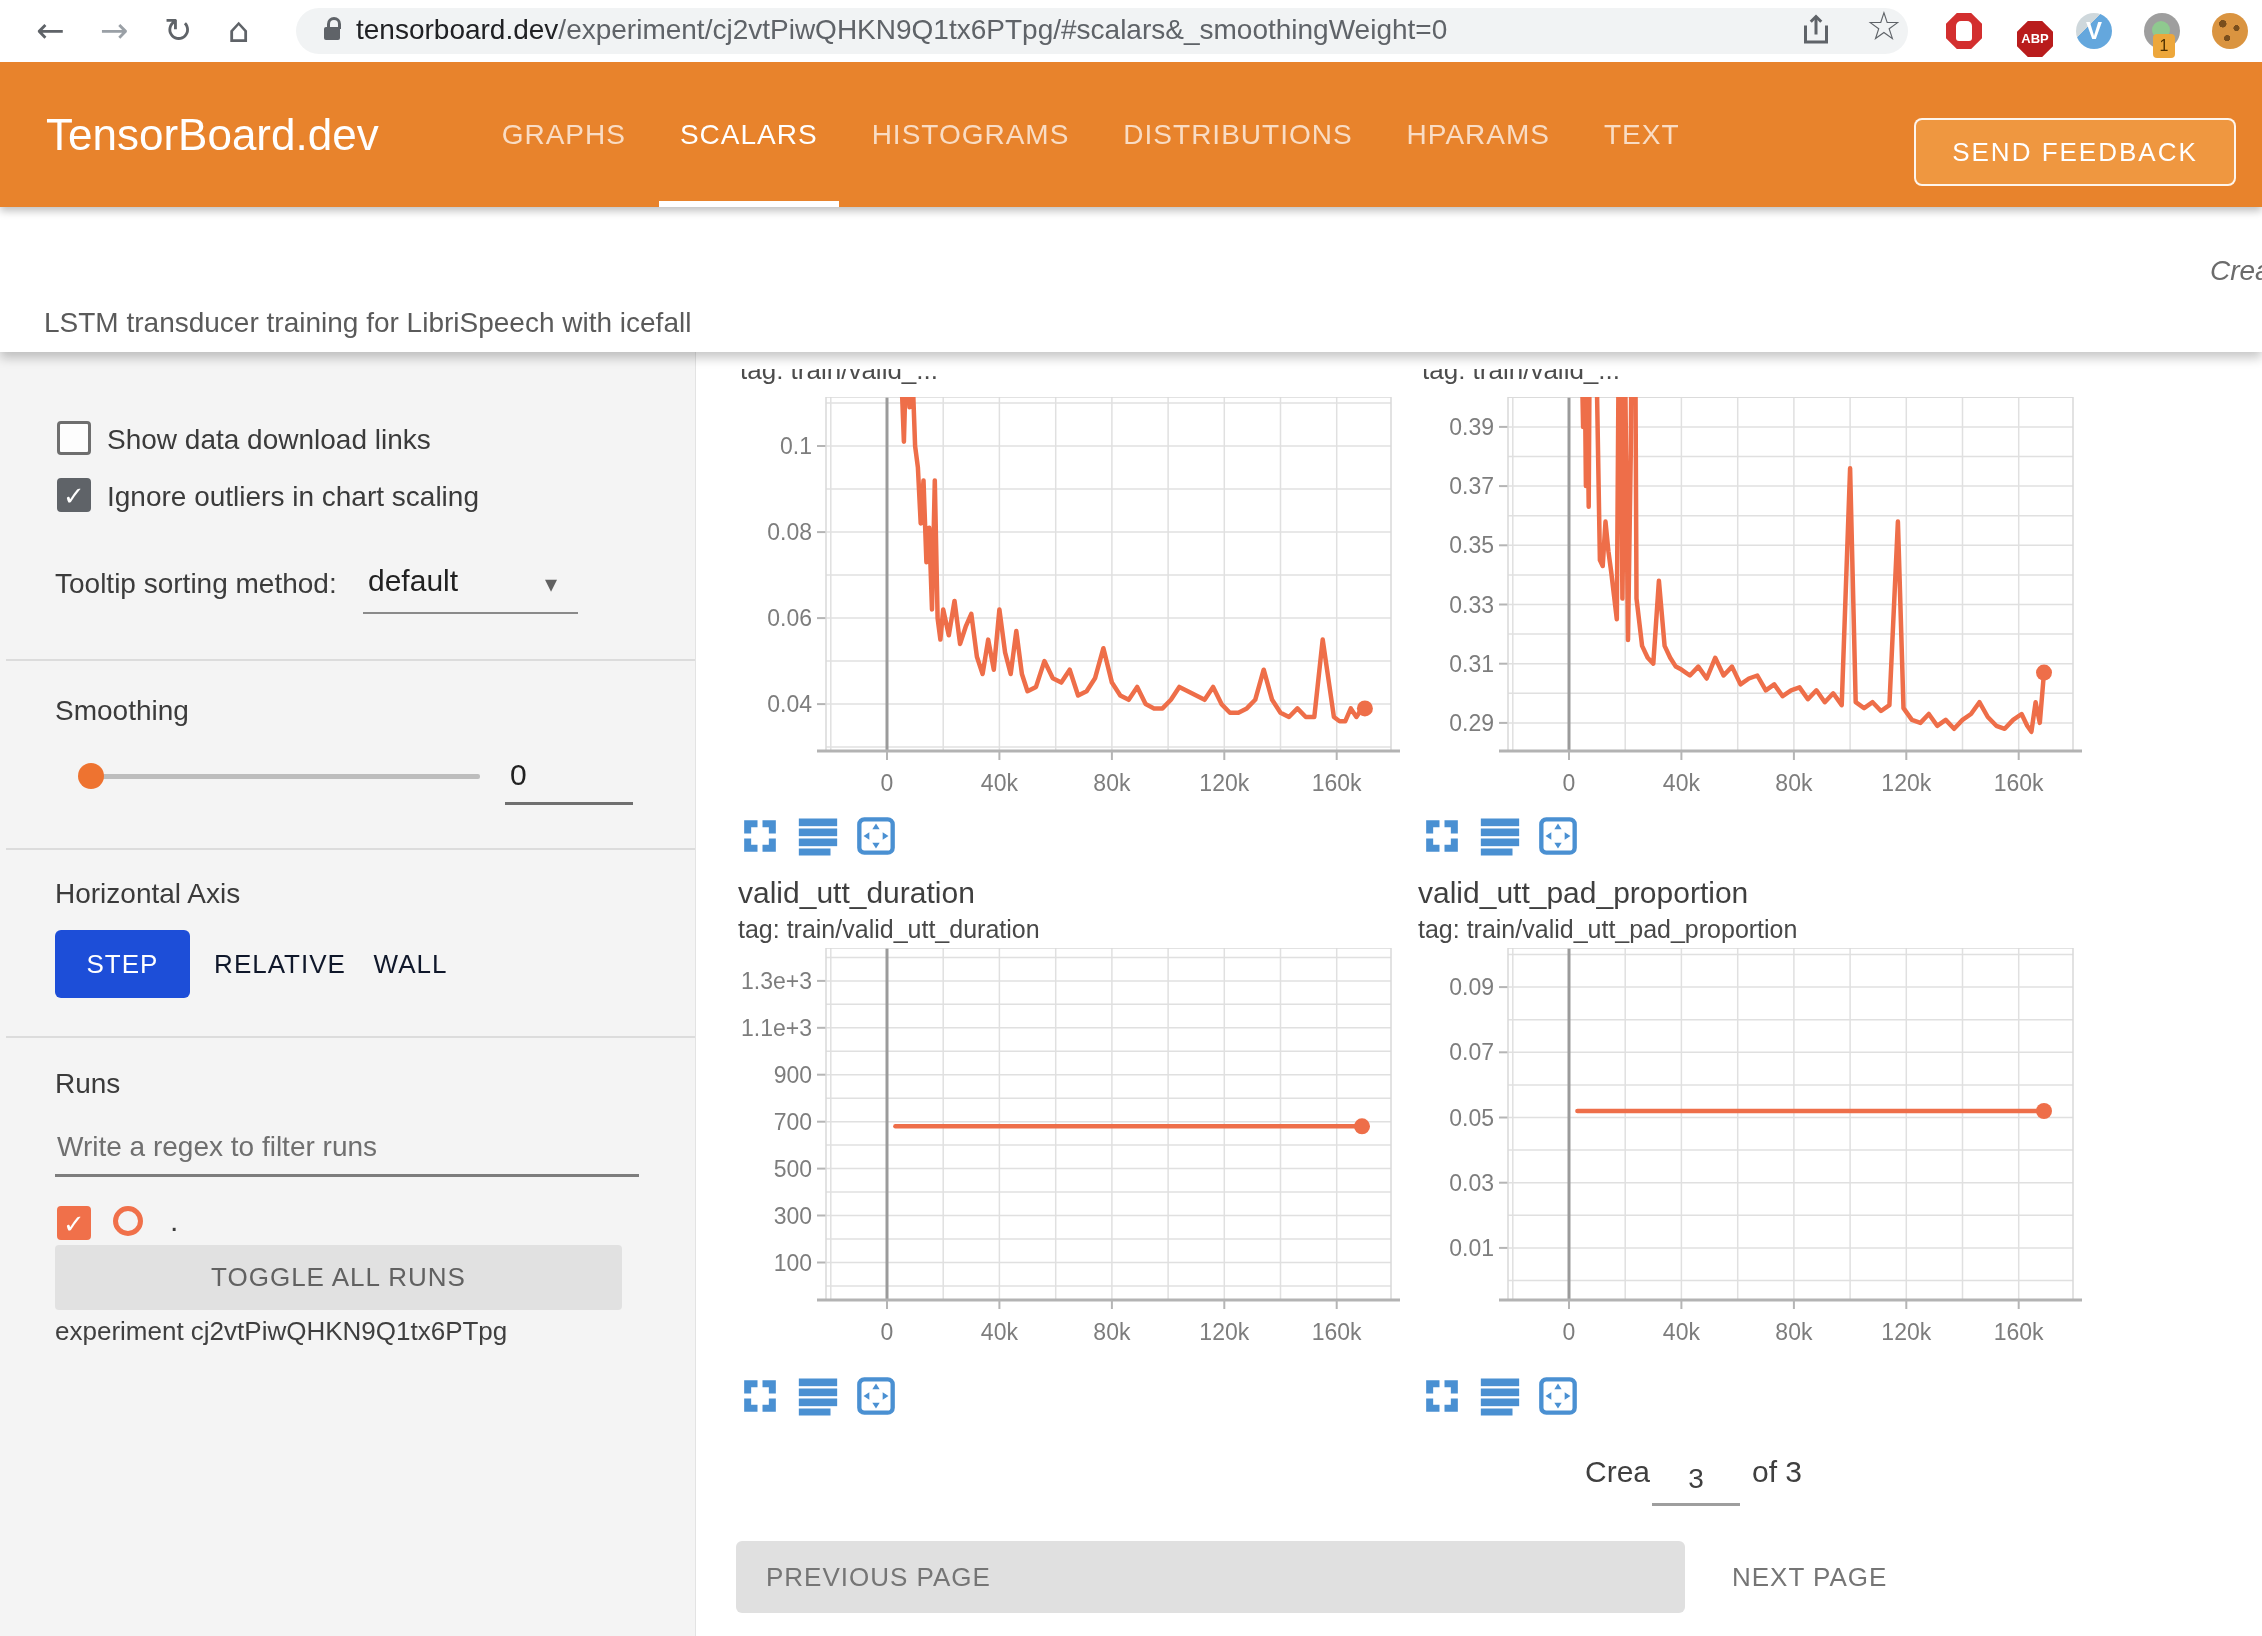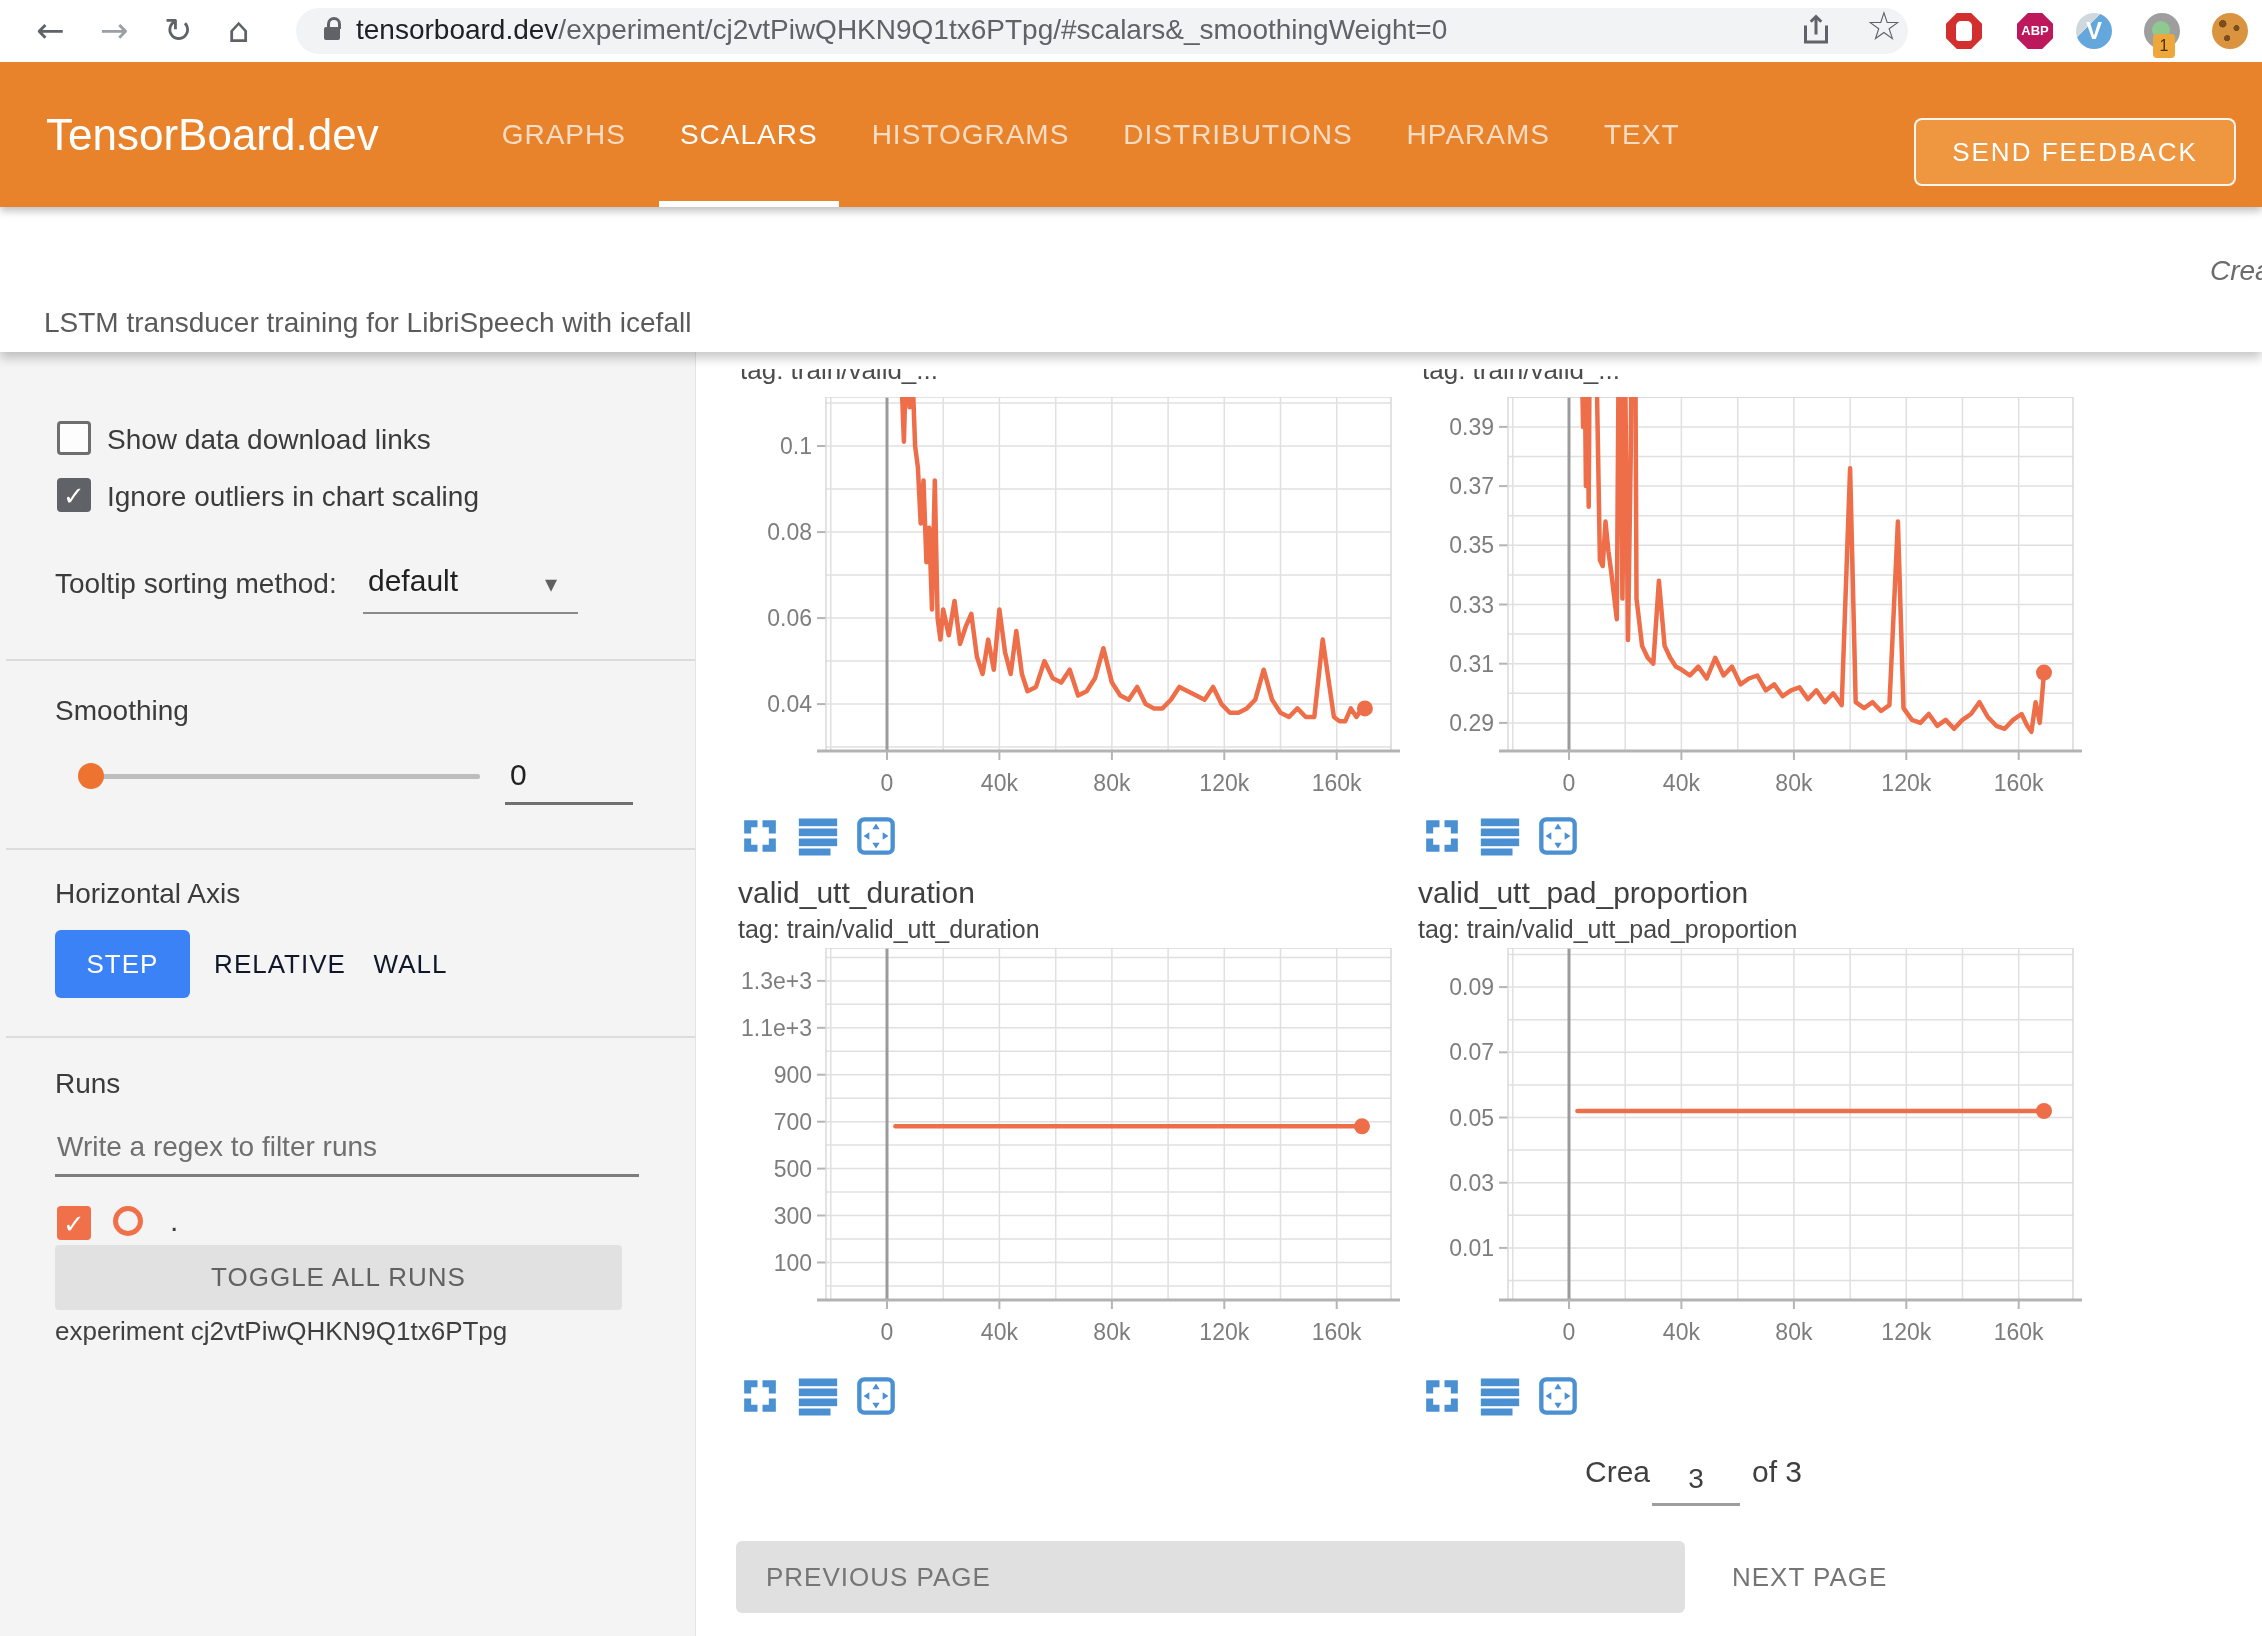--- a/index.html
+++ b/index.html
@@ -51,21 +51,21 @@
   .cb-box.checked{background:#5f6368;border-color:#5f6368;color:#fff;font-size:26px;text-align:center;line-height:30px;}
   .cb-box.run-checked{background:#f0704a;border-color:#f0704a;color:#fff;font-size:26px;text-align:center;line-height:30px;}
   .sb-label{position:absolute;font-size:28px;color:#3b3b3b;white-space:nowrap;}
   .sb-value{position:absolute;font-size:30px;color:#212121;white-space:nowrap;}
   .underline{position:absolute;border-bottom:2px solid #8a8a8a;}
   .caret{position:absolute;font-size:24px;color:#616161;font-family:"DejaVu Sans",sans-serif;}
   .slider-track{position:absolute;left:85px;top:774px;width:395px;height:5px;background:#bdbdbd;border-radius:2px;}
   .slider-knob{position:absolute;left:78px;top:763px;width:26px;height:26px;border-radius:50%;background:#ee7330;}
   .axis-btn{position:absolute;height:68px;border-radius:6px;display:flex;align-items:center;justify-content:center;
             font-size:26px;letter-spacing:1px;}
-  .axis-btn.sel{background:#3b82f6;color:#fff;}
+  .axis-btn.sel{background:#1d4ed8;color:#fff;}
   .axis-btn.flat{color:#0f172a;}
   .regex-input{position:absolute;left:55px;top:1120px;width:580px;height:52px;background:transparent;border:none;
                border-bottom:3px solid #7d7d7d;font-size:28px;color:#3b3b3b;outline:none;
                font-family:"Liberation Sans",sans-serif;}
   .regex-input::placeholder{color:#6f6f6f;opacity:1;}
   .run-circle{position:absolute;left:113px;top:1206px;width:30px;height:30px;border:5px solid #f0704a;border-radius:50%;box-sizing:border-box;}
   .toggle-btn{position:absolute;left:55px;top:1245px;width:567px;height:65px;background:#e1e1e1;border-radius:4px;
               color:#616161;font-size:26px;letter-spacing:1px;display:flex;align-items:center;justify-content:center;}
   .exp-run{position:absolute;left:55px;top:1316px;font-size:26px;color:#3f3f3f;}
   .chart-mount{position:absolute;z-index:1;}
@@ -107,21 +107,21 @@
       <svg width="36" height="36" viewBox="0 0 24 24" fill="none" stroke="#5f6368" stroke-width="2">
           <path d="M12 15V4"></path>
           <path d="M8.5 6.5L12 3l3.5 3.5"></path>
           <path d="M6 10H5v10h14V10h-1"></path>
         </svg>
     </span>
     <span class="bicon" style="left:1866px;top:6px;font-size:40px;">☆</span>
     <span class="ext octagon" style="left:1946px;background:#d32f2f;">
         <span class="hand-blob"></span>
       </span>
-    <span class="ext octagon" style="left:2017px;background:#be185d;">
+    <span class="ext octagon" style="left:2017px;background:#b91c1c;margin-top:8px;">
         <span class="abp-txt">ABP</span>
       </span>
     <span class="ext" style="left:2076px;background:linear-gradient(135deg,#cfd8dc 35%,#64a7dd 35%);">
         <span class="v-txt">V</span>
       </span>
     <span class="ext" style="left:2144px;background:#9e9e9e;">
         <span class="green-dot"></span>
       </span>
     <span class="one-badge">1</span>
     <span class="ext" style="left:2212px;background:radial-gradient(circle at 30% 30%, #7a4f1d 10%, transparent 11%),radial-gradient(circle at 68% 42%, #7a4f1d 9%, transparent 10%),radial-gradient(circle at 42% 70%, #7a4f1d 9%, transparent 10%),#da9440;"></span>

